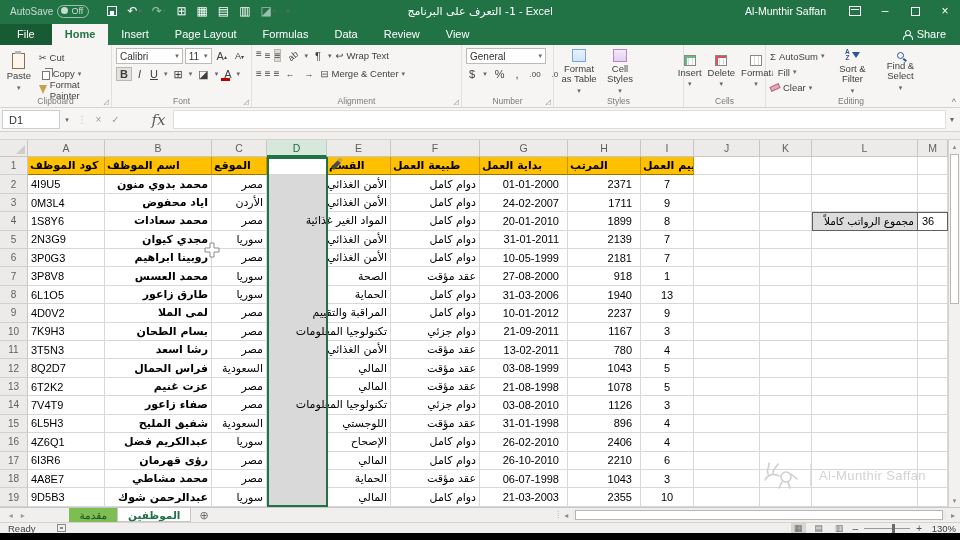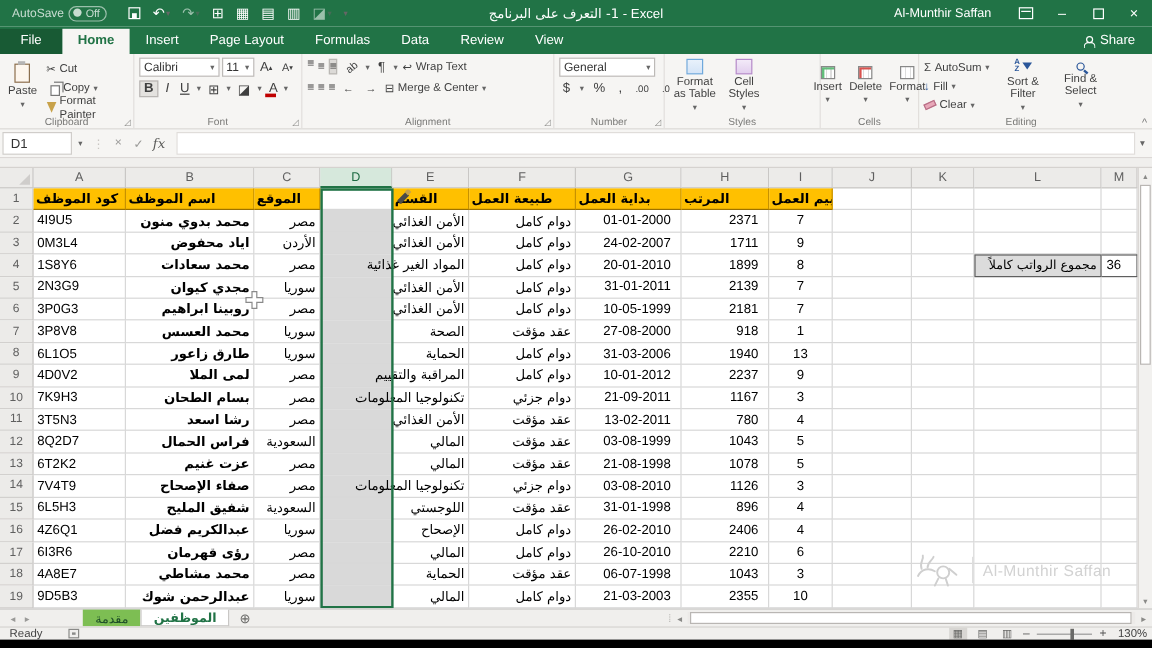--- a/index.html
+++ b/index.html
@@ -68,21 +68,21 @@
   .azcol { display:flex; flex-direction:column; font-size:6.5px; font-weight:bold; color:#2b579a; line-height:1; }
   .twoline { width:52px; white-space:normal; }
   #ribbon-collapse { position:absolute; right:4px; bottom:0px; font-size:9px; color:#777; }
 
   
   #formulabar { position:absolute; left:0; top:108px; width:960px; height:24px; background:#f6f5f3; display:flex; align-items:center; border-bottom:1px solid #d5d2cf; }
   #namebox { width:58px; height:19px; background:#fff; border:1px solid #d0cdca; margin-left:2px; display:flex; align-items:center; padding-left:6px; font-size:11px; color:#333; }
   .nb-dd { width:14px; text-align:center; color:#666; font-size:7px; }
   .fb-sep { color:#c9c6c3; margin:0 3px; font-size:10px; }
   .fb-btn { width:17px; text-align:center; color:#9a9a98; font-size:10px; }
-  .fb-fx { font-style:italic; color:#5a5a58; font-family:"DejaVu Serif", serif; font-size:11px; }
+  .fb-fx { font-style:italic; color:#5a5a58; font-family:"DejaVu Serif", serif; font-size:15px;margin-left:26px; }
   #formula-input { flex:1; height:19px; background:#fff; border:1px solid #e0ddda; margin:0 4px 0 6px; }
   .fb-end { color:#666; font-size:8px; margin-right:6px; }
 
   
   #gapstrip { position:absolute; left:0; top:132px; width:960px; height:8px; background:#f0efed; border-bottom:1px solid #d5d2cf; }
 
   
   #grid { position:absolute; left:0; top:140px; width:960px; height:367px; background:#fff; overflow:hidden; }
   #colheads { display:flex; height:17px; }
   .corner { width:28px; height:17px; background:#eceBe9; border-right:1px solid #c9c7c5; border-bottom:1px solid #c9c7c5; position:relative; background:#ecebe9;}
@@ -657,21 +657,21 @@
         <div class="cell num" style="width: 73px;">1078</div>
         <div class="cell ctr" style="width: 53px;">5</div>
         <div class="cell" style="width: 66px;"></div>
         <div class="cell" style="width: 52px;"></div>
         <div class="cell" style="width: 106px;"></div>
         <div class="cell" style="width: 30px;"></div>
       </div>
       <div class="grow">
         <div class="rn">14</div>
         <div class="cell code" style="width: 77px;">7V4T9</div>
-        <div class="cell rtl bold" dir="rtl" style="width: 107px;">صفاء الإصحاح</div>
+        <div class="cell rtl bold" dir="rtl" style="width: 107px;">صفاء زاعور</div>
         <div class="cell rtl" dir="rtl" style="width: 55px;">مصر</div>
         <div class="cell dcol" style="width: 60px;"></div>
         <div class="cell rtl dept" dir="rtl" style="width: 64px;">تكنولوجيا المعلومات</div>
         <div class="cell rtl" dir="rtl" style="width: 89px;">دوام جزئي</div>
         <div class="cell num" style="width: 88px;">03-08-2010</div>
         <div class="cell num" style="width: 73px;">1126</div>
         <div class="cell ctr" style="width: 53px;">3</div>
         <div class="cell" style="width: 66px;"></div>
         <div class="cell" style="width: 52px;"></div>
         <div class="cell" style="width: 106px;"></div>

